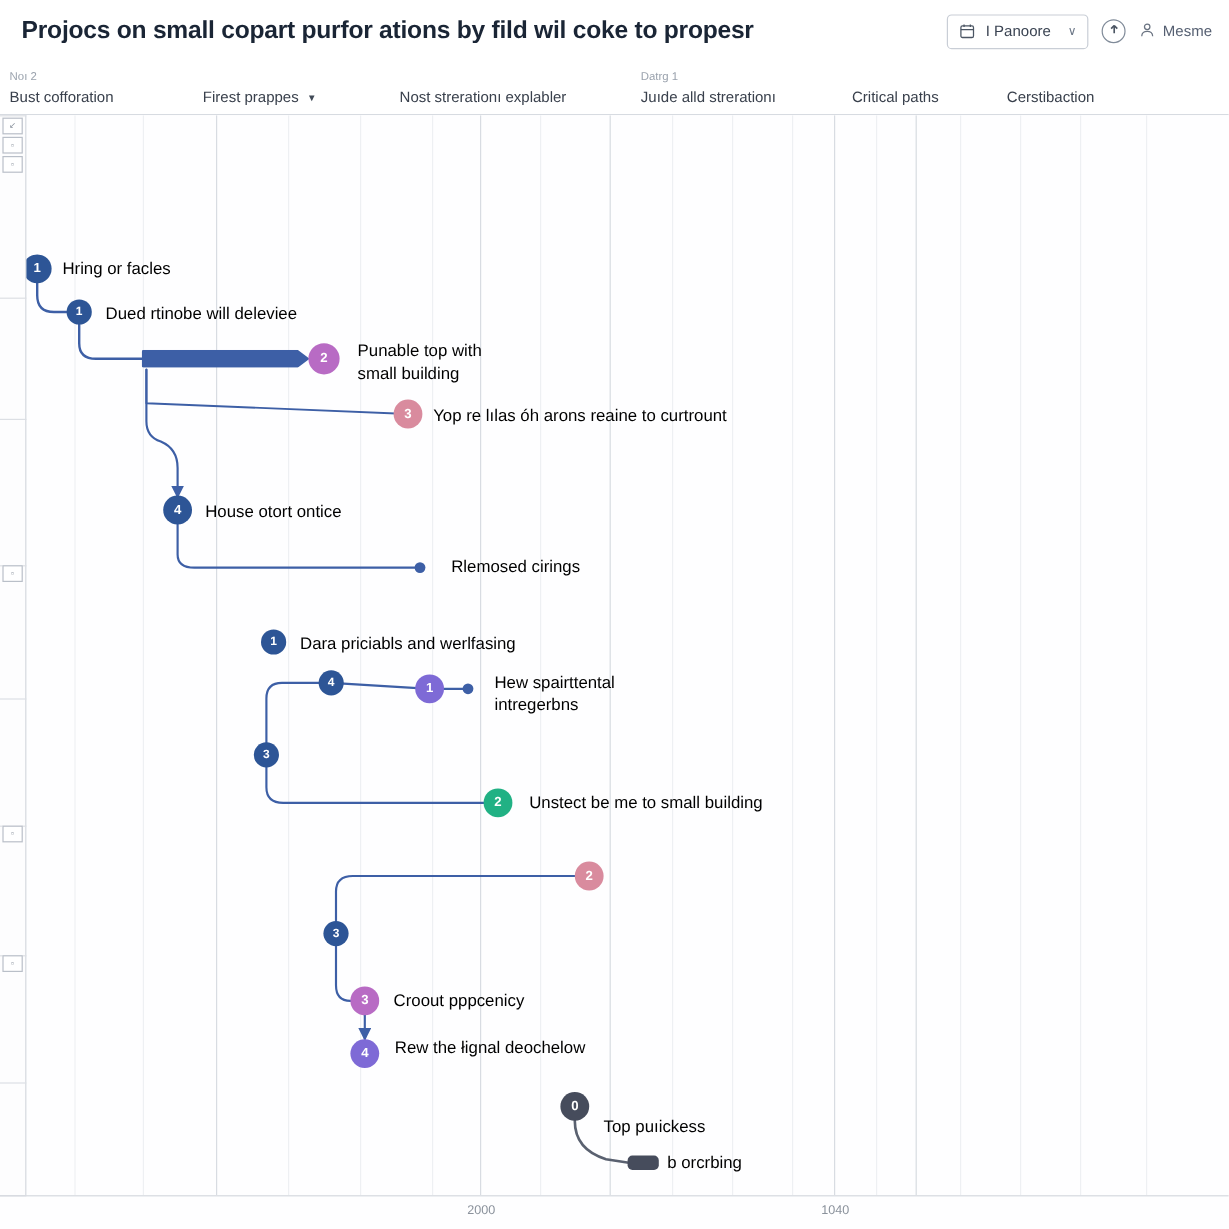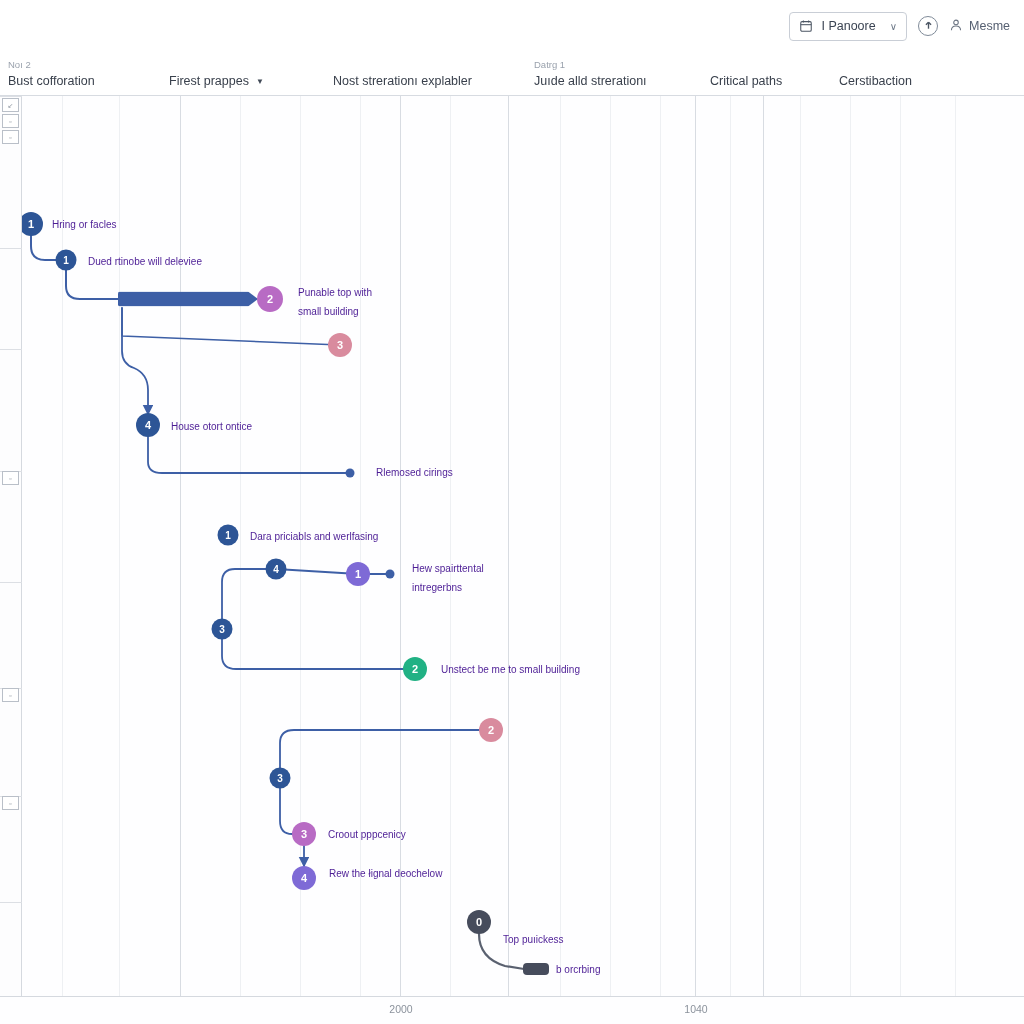--- a/index.html
+++ b/index.html
@@ -161,22 +161,22 @@
     width: 9px; height: 9px; font-size: 0;
   }
   .node.minibar {
     width: 26px; height: 12px;
     border-radius: 4px;
     font-size: 0;
   }
 
   .nlabel {
     position: absolute;
-    font-size: 10px;
-    color: #4c1d95;
+    font-size: 14px;
+    color: #000000;
     line-height: 19px;
     white-space: pre-line;
     transform: translateY(-50%);
     z-index: 4;
   }
 
   .bar {
     position: absolute;
     height: 15px;
     background: #3d5fa6;
@@ -191,20 +191,21 @@
     overflow: visible;
     z-index: 2;
   }
 </style>
 </head>
 <body>
 
 <div id="app">
 
   <div class="header">
+    <div class="page-title">Projocs on small copart purfor ations by fild wil coke to propesr</div>
 
     <div class="header-right">
 
       <div class="hdr-dropdown">
         <span>
           <svg class="icon-sq" viewBox="0 0 16 16" fill="none" stroke="#4b5563" stroke-width="1.2">
             <rect x="2" y="3" width="12" height="11" rx="1.5"></rect>
             <line x1="2" y1="6.5" x2="14" y2="6.5"></line>
             <line x1="5" y1="1.6" x2="5" y2="4"></line>
             <line x1="11" y1="1.6" x2="11" y2="4"></line>
@@ -339,20 +340,21 @@
         <div class="vline major" style="left: 741px;"></div>
         <div class="bar" style="left: 96px; top: 203px; width: 140px; background: rgb(61, 95, 166); clip-path: polygon(0px 0px, calc(100% - 10px) 0px, 100% 50%, calc(100% - 10px) 100%, 0px 100%);"></div>
         <div class="node md" style="left: 9px; top: 128px; background: rgb(45, 85, 150);">1</div>
         <div class="nlabel" style="left: 30px; top: 128px;">Hring or facles</div>
         <div class="node sm" style="left: 44px; top: 164px; background: rgb(45, 85, 150);">1</div>
         <div class="nlabel" style="left: 66px; top: 165px;">Dued rtinobe will deleviee</div>
         <div class="node lg" style="left: 248px; top: 203px; background: rgb(184, 107, 196);">2</div>
         <div class="nlabel" style="left: 276px; top: 206px;">Punable top with
 small building</div>
         <div class="node md" style="left: 318px; top: 249px; background: rgb(217, 139, 158);">3</div>
+        <div class="nlabel" style="left: 339px; top: 250px;">Yop re lılas óh arons reaine to curtrount</div>
         <div class="node md" style="left: 126px; top: 329px; background: rgb(45, 85, 150);">4</div>
         <div class="nlabel" style="left: 149px; top: 330px;">House otort ontice</div>
         <div class="node dot" style="left: 328px; top: 377px; background: rgb(61, 95, 166);"></div>
         <div class="nlabel" style="left: 354px; top: 376px;">Rlemosed cirings</div>
         <div class="node sm" style="left: 206px; top: 439px; background: rgb(45, 85, 150);">1</div>
         <div class="nlabel" style="left: 228px; top: 440px;">Dara priciabls and werlfasing</div>
         <div class="node sm" style="left: 254px; top: 473px; background: rgb(45, 85, 150);">4</div>
         <div class="node md" style="left: 336px; top: 478px; background: rgb(126, 106, 214);">1</div>
         <div class="nlabel" style="left: 390px; top: 482px;">Hew spairttental
 intregerbns</div>

